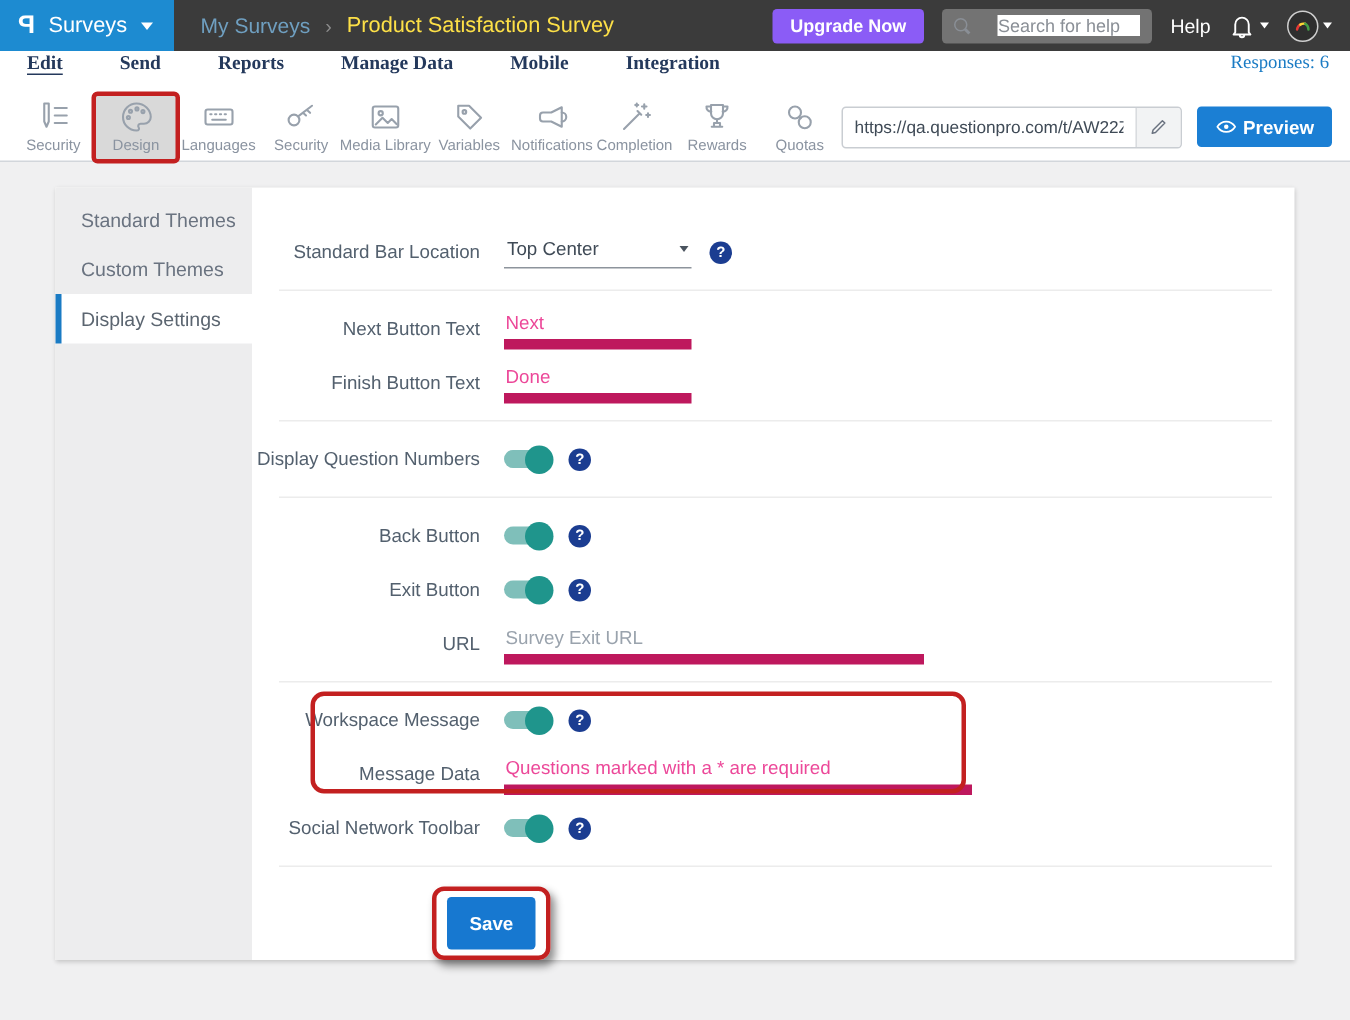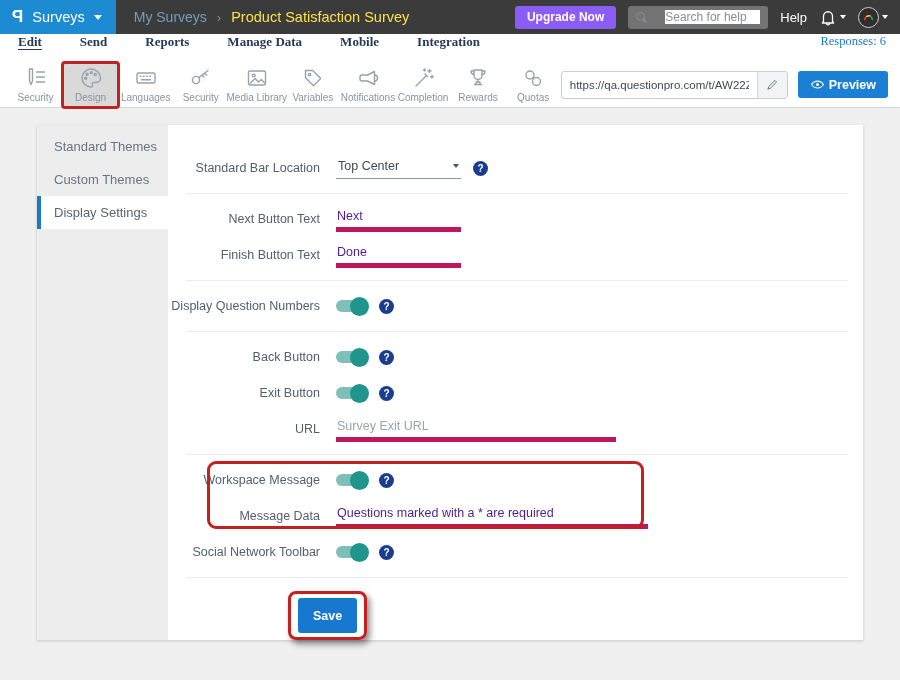--- a/index.html
+++ b/index.html
@@ -48,21 +48,21 @@
 
   
   .card { position:relative; margin:17px 37px 0 37px; width:826px; height:515px; background:#fff; box-shadow:0 1px 3px rgba(0,0,0,.18); display:flex; }
   .side { width:131px; background:#ededee; flex-shrink:0; padding-top:5px; }
   .side-item { height:33px; display:flex; align-items:center; padding-left:13px; font-size:13px; color:#6a7380; cursor:pointer; border-left:4px solid transparent; }
   .side-item.active { background:#fff; border-left-color:#1a7bc4; color:#5b6570; }
 
   .form { flex:1; padding:22px 15px 0 0; position:relative; }
   .row { display:flex; align-items:center; min-height:30px; margin:6px 0; }
   .row-label { width:152px; text-align:right; margin-right:16px; font-size:12.5px; color:#53606e; flex-shrink:0; }
-  .underline-input { border:none; border-bottom:5px solid #be185d; outline:none; font-size:12.5px; color:#4c1d95; padding:2px 1px 4px; font-family:inherit; background:transparent; }
+  .underline-input { border:none; border-bottom:7px solid #be185d; outline:none; font-size:12.5px; color:#ec4899; padding:2px 1px 4px; font-family:inherit; background:transparent; }
   .underline-input::placeholder { color:#9aa3ad; } .w-small { width:125px; } .w-url { width:280px; } .w-msg { width:312px; }
   .select { display:flex; align-items:center; border-bottom:1px solid #8d949c; width:125px; padding:2px 2px 5px; cursor:pointer; }
   .select-value { flex:1; font-size:12.5px; color:#3f4a56; }
   .caret.dark { border-top-color:#4a545f; }
   .divider { border:none; border-top:1px solid #ececec; margin:10px 0 10px 18px; }
 
   .toggle { position:relative; width:31px; height:12px; background:#7fbfba; border-radius:6px; margin-right:12px; cursor:pointer; flex-shrink:0; }
   .toggle .knob { position:absolute; right:-2px; top:-3.5px; width:19px; height:19px; border-radius:50%; background:#1f958c; }
   .help-dot { width:15px; height:15px; border-radius:50%; background:#1b3d91; color:#fff; font-size:10px; font-weight:700; display:flex; align-items:center; justify-content:center; cursor:pointer; flex-shrink:0; }
 

